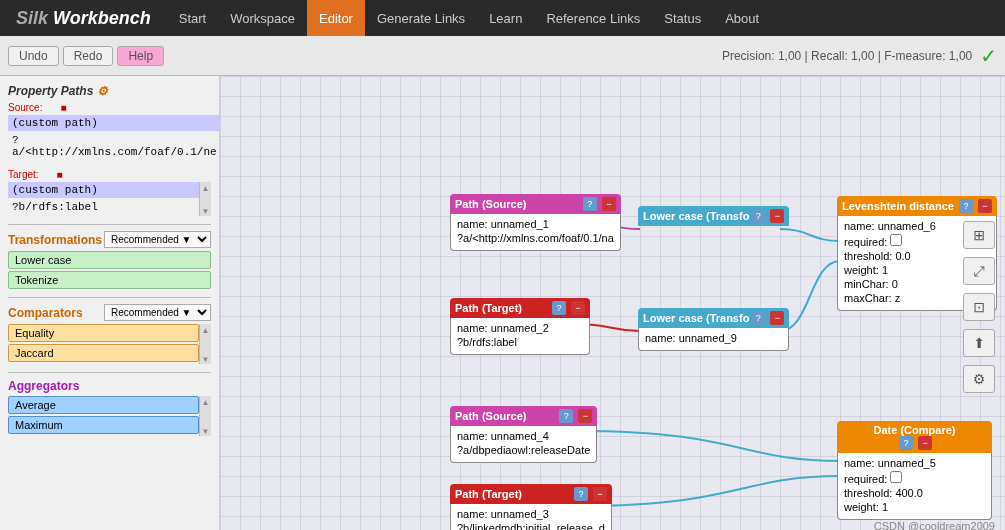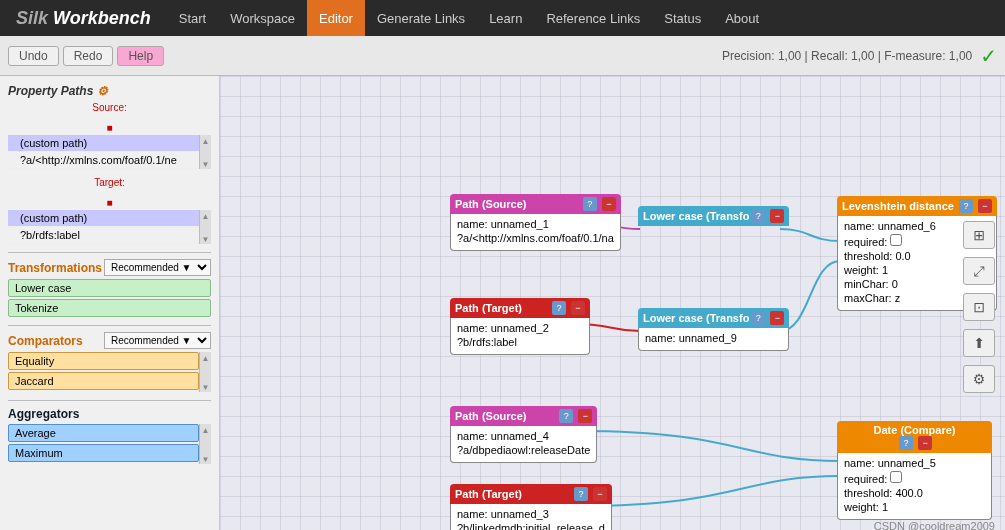--- a/index.html
+++ b/index.html
@@ -18,35 +18,35 @@
     .toolbar-btn.special { background: #f9a8d4; }
     .toolbar-right { margin-left: auto; display: flex; align-items: center; gap: 8px; color: #555; font-size: 12px; }
     .check-icon { color: #22aa22; font-size: 20px; }
 
     
     .main { display: flex; height: calc(530px - 68px); }
 
     
     .left-panel { width: 220px; background: #f0f0f0; border-right: 1px solid #ccc; padding: 8px; overflow-y: auto; flex-shrink: 0; }
     .panel-section-title { font-weight: bold; font-size: 12px; color: #333; display: flex; align-items: flex-end; gap: 4px; margin-bottom: 4px; font-style: italic; }
-    .section-label { color: #555; font-size: 11px; margin-bottom: 2px; display: flex; align-items: center; gap: 9px; flex-direction: column; }
+    .section-label { color: #555; font-size: 11px; margin-bottom: 2px; display: flex; align-items: center; gap: 18px; }
     .section-label span { color: #c00; font-size: 10px; }
-    .path-list-item { padding: 2px 12px; font-size: 11px; border-bottom: 1px solid #eee; cursor: pointer; }
+    .path-list-item { padding: 2px 4px; font-size: 11px; border-bottom: 1px solid #eee; cursor: pointer; font-family: Liberation Mono, monospace; }
     .path-list-item.selected { background: #c8c8ff; }
     .list-scroll { display: flex; }
     .list-scroll .scroll-bar { width: 12px; background: #ddd; border-left: 1px solid #bbb; display: flex; flex-direction: column; align-items: center; }
     .subsection { margin-bottom: 8px; }
     .transformations-header { display: flex; align-items: center; justify-content: space-between; margin-bottom: 3px; }
     .recommended-select { font-size: 10px; border: 1px solid #aaa; background: #f8f8f8; padding: 1px 2px; cursor: pointer; }
     .transform-item { background: #c8f0c8; border: 1px solid #88bb88; padding: 2px 6px; margin-bottom: 2px; font-size: 11px; border-radius: 2px; }
     .comparator-item { background: #ffe0a0; border: 1px solid #cc9940; padding: 2px 6px; margin-bottom: 2px; font-size: 11px; border-radius: 2px; }
     .aggregator-item { background: #a0d0ff; border: 1px solid #5090cc; padding: 2px 6px; margin-bottom: 2px; font-size: 11px; border-radius: 2px; }
     .section-divider { border-top: 1px solid #bbb; margin: 6px 0; }
     .orange-title { color: #cc6600; font-weight: bold; font-size: 12px; }
-    .blue-title { color: #0f172a; font-weight: bold; font-size: 12px; }
+    .blue-title { color: #a21caf; font-weight: bold; font-size: 12px; }
 
     
     .canvas { flex: 1; background-image: 
       linear-gradient(rgba(180,180,200,0.4) 1px, transparent 1px),
       linear-gradient(90deg, rgba(180,180,200,0.4) 1px, transparent 1px);
       background-size: 20px 20px;
       background-color: #e8e8f0;
       position: relative; overflow: hidden; }
 
     

